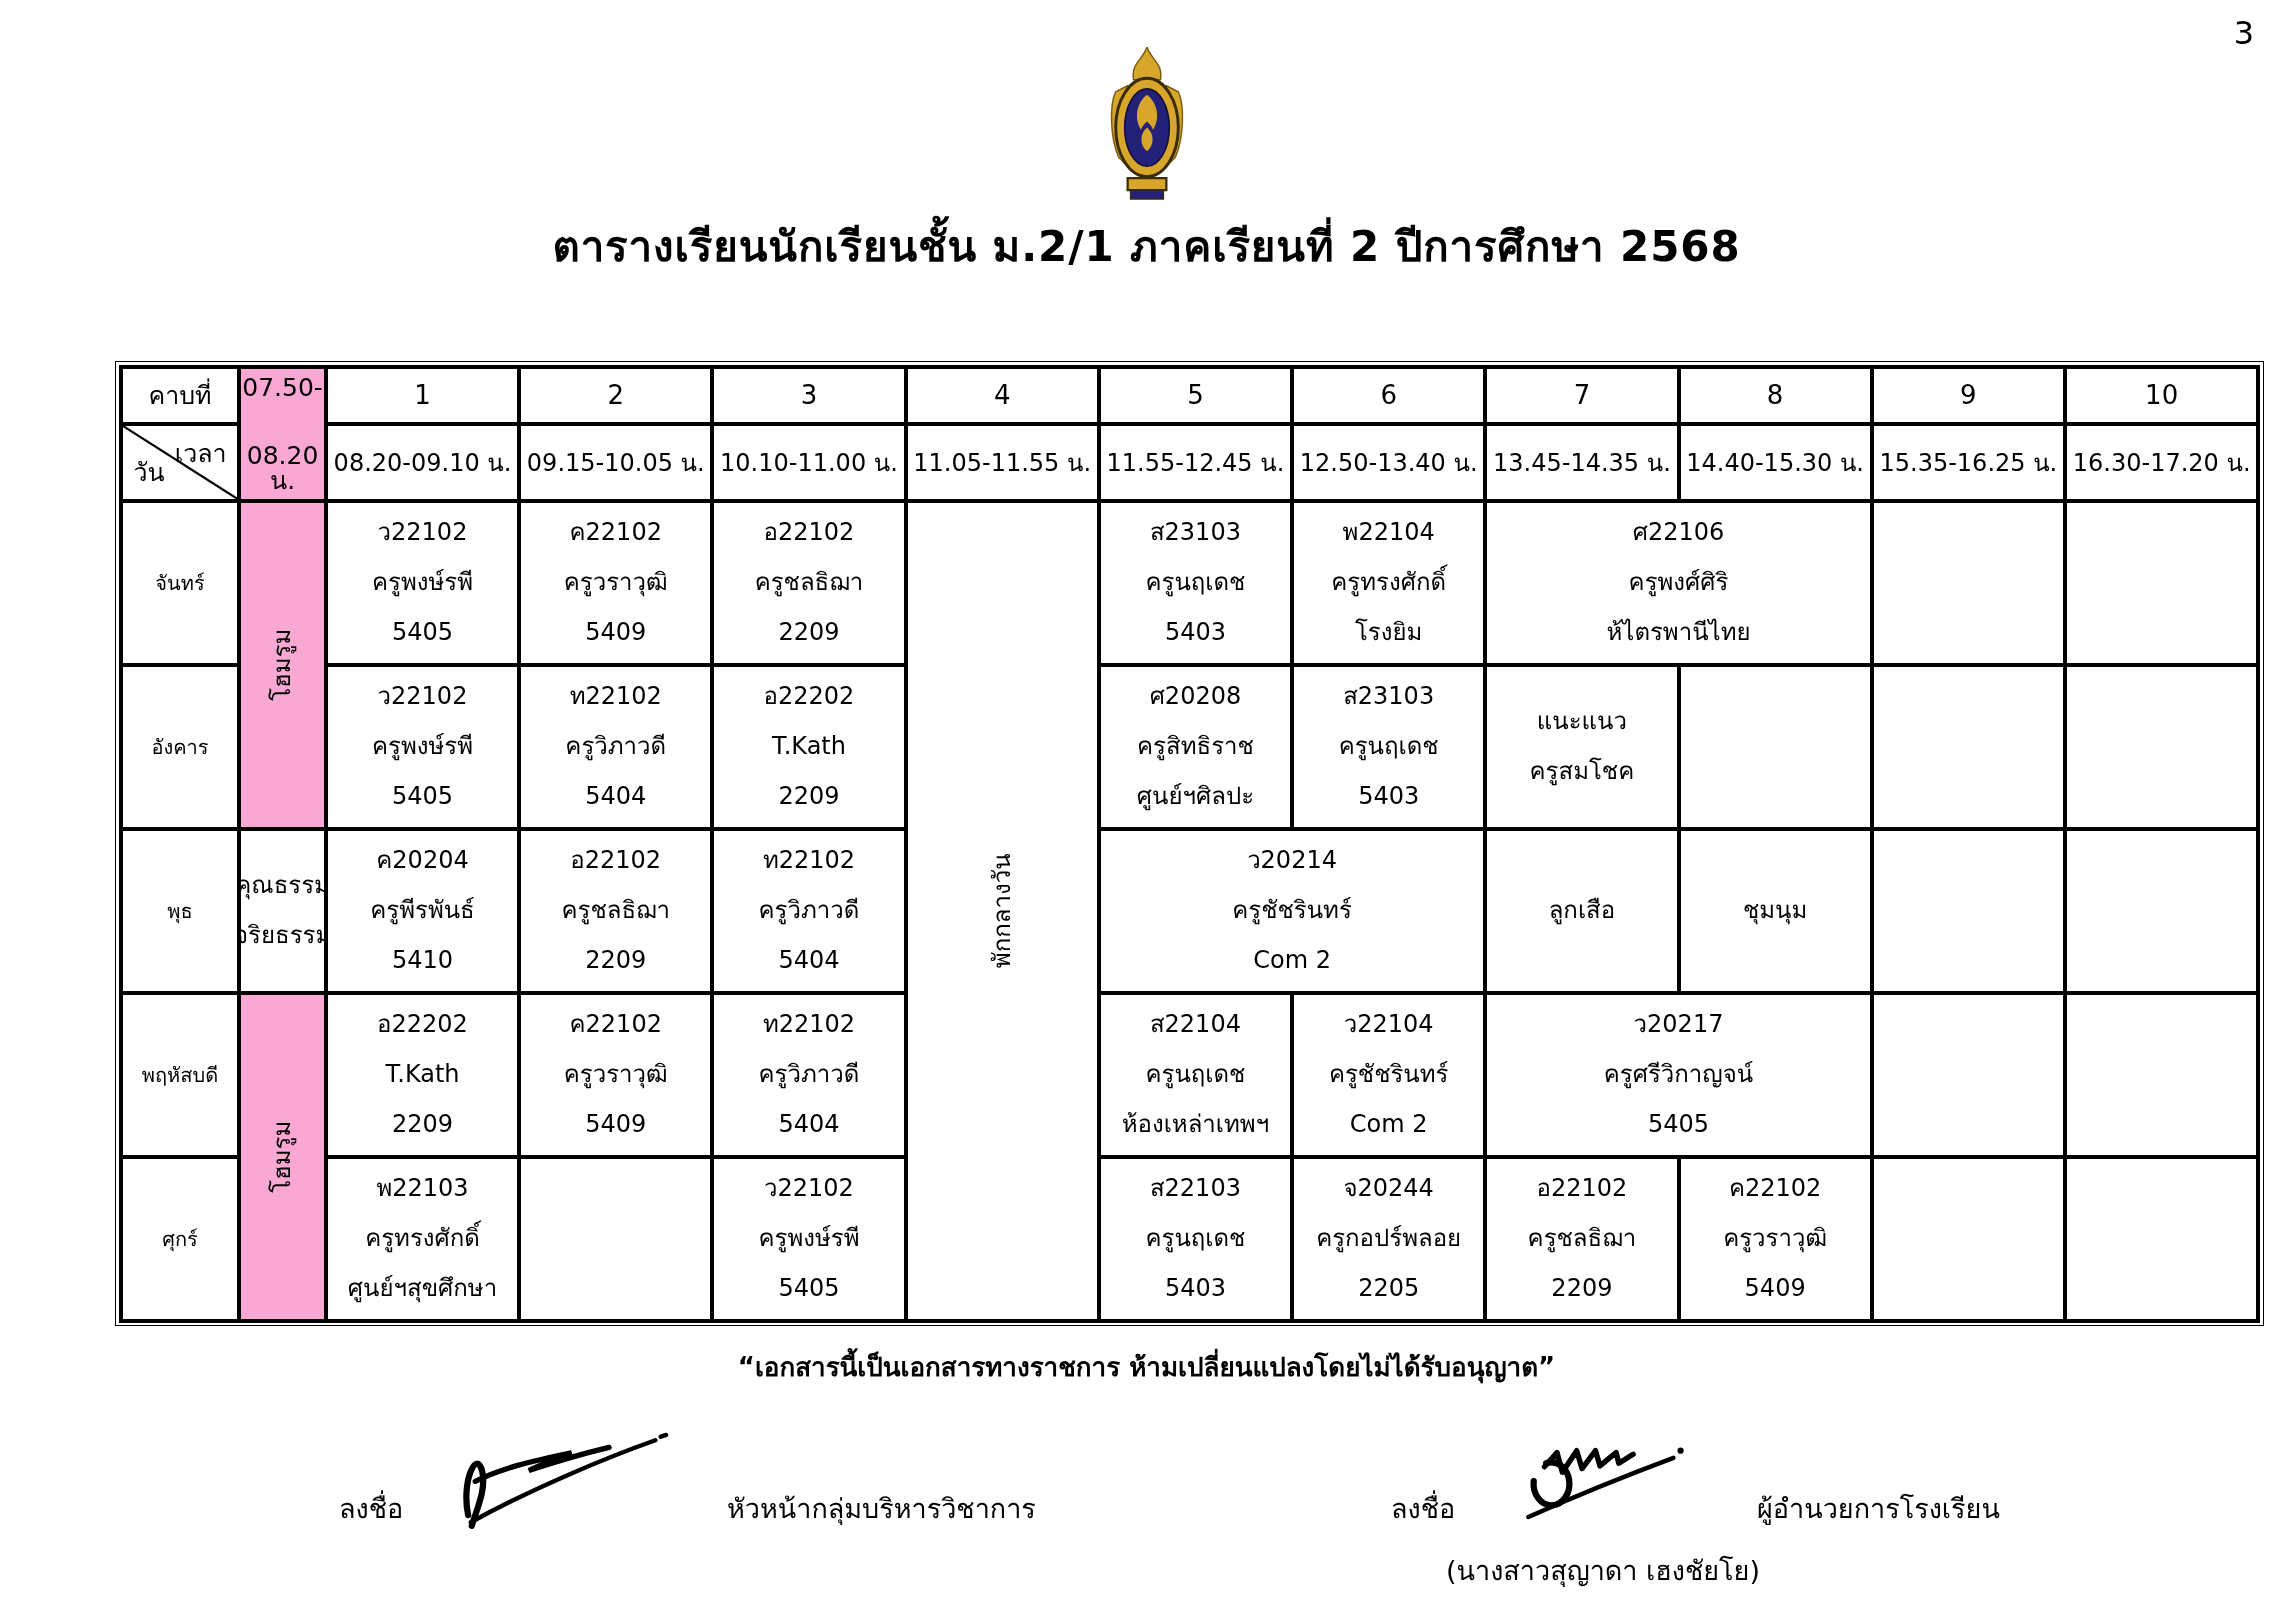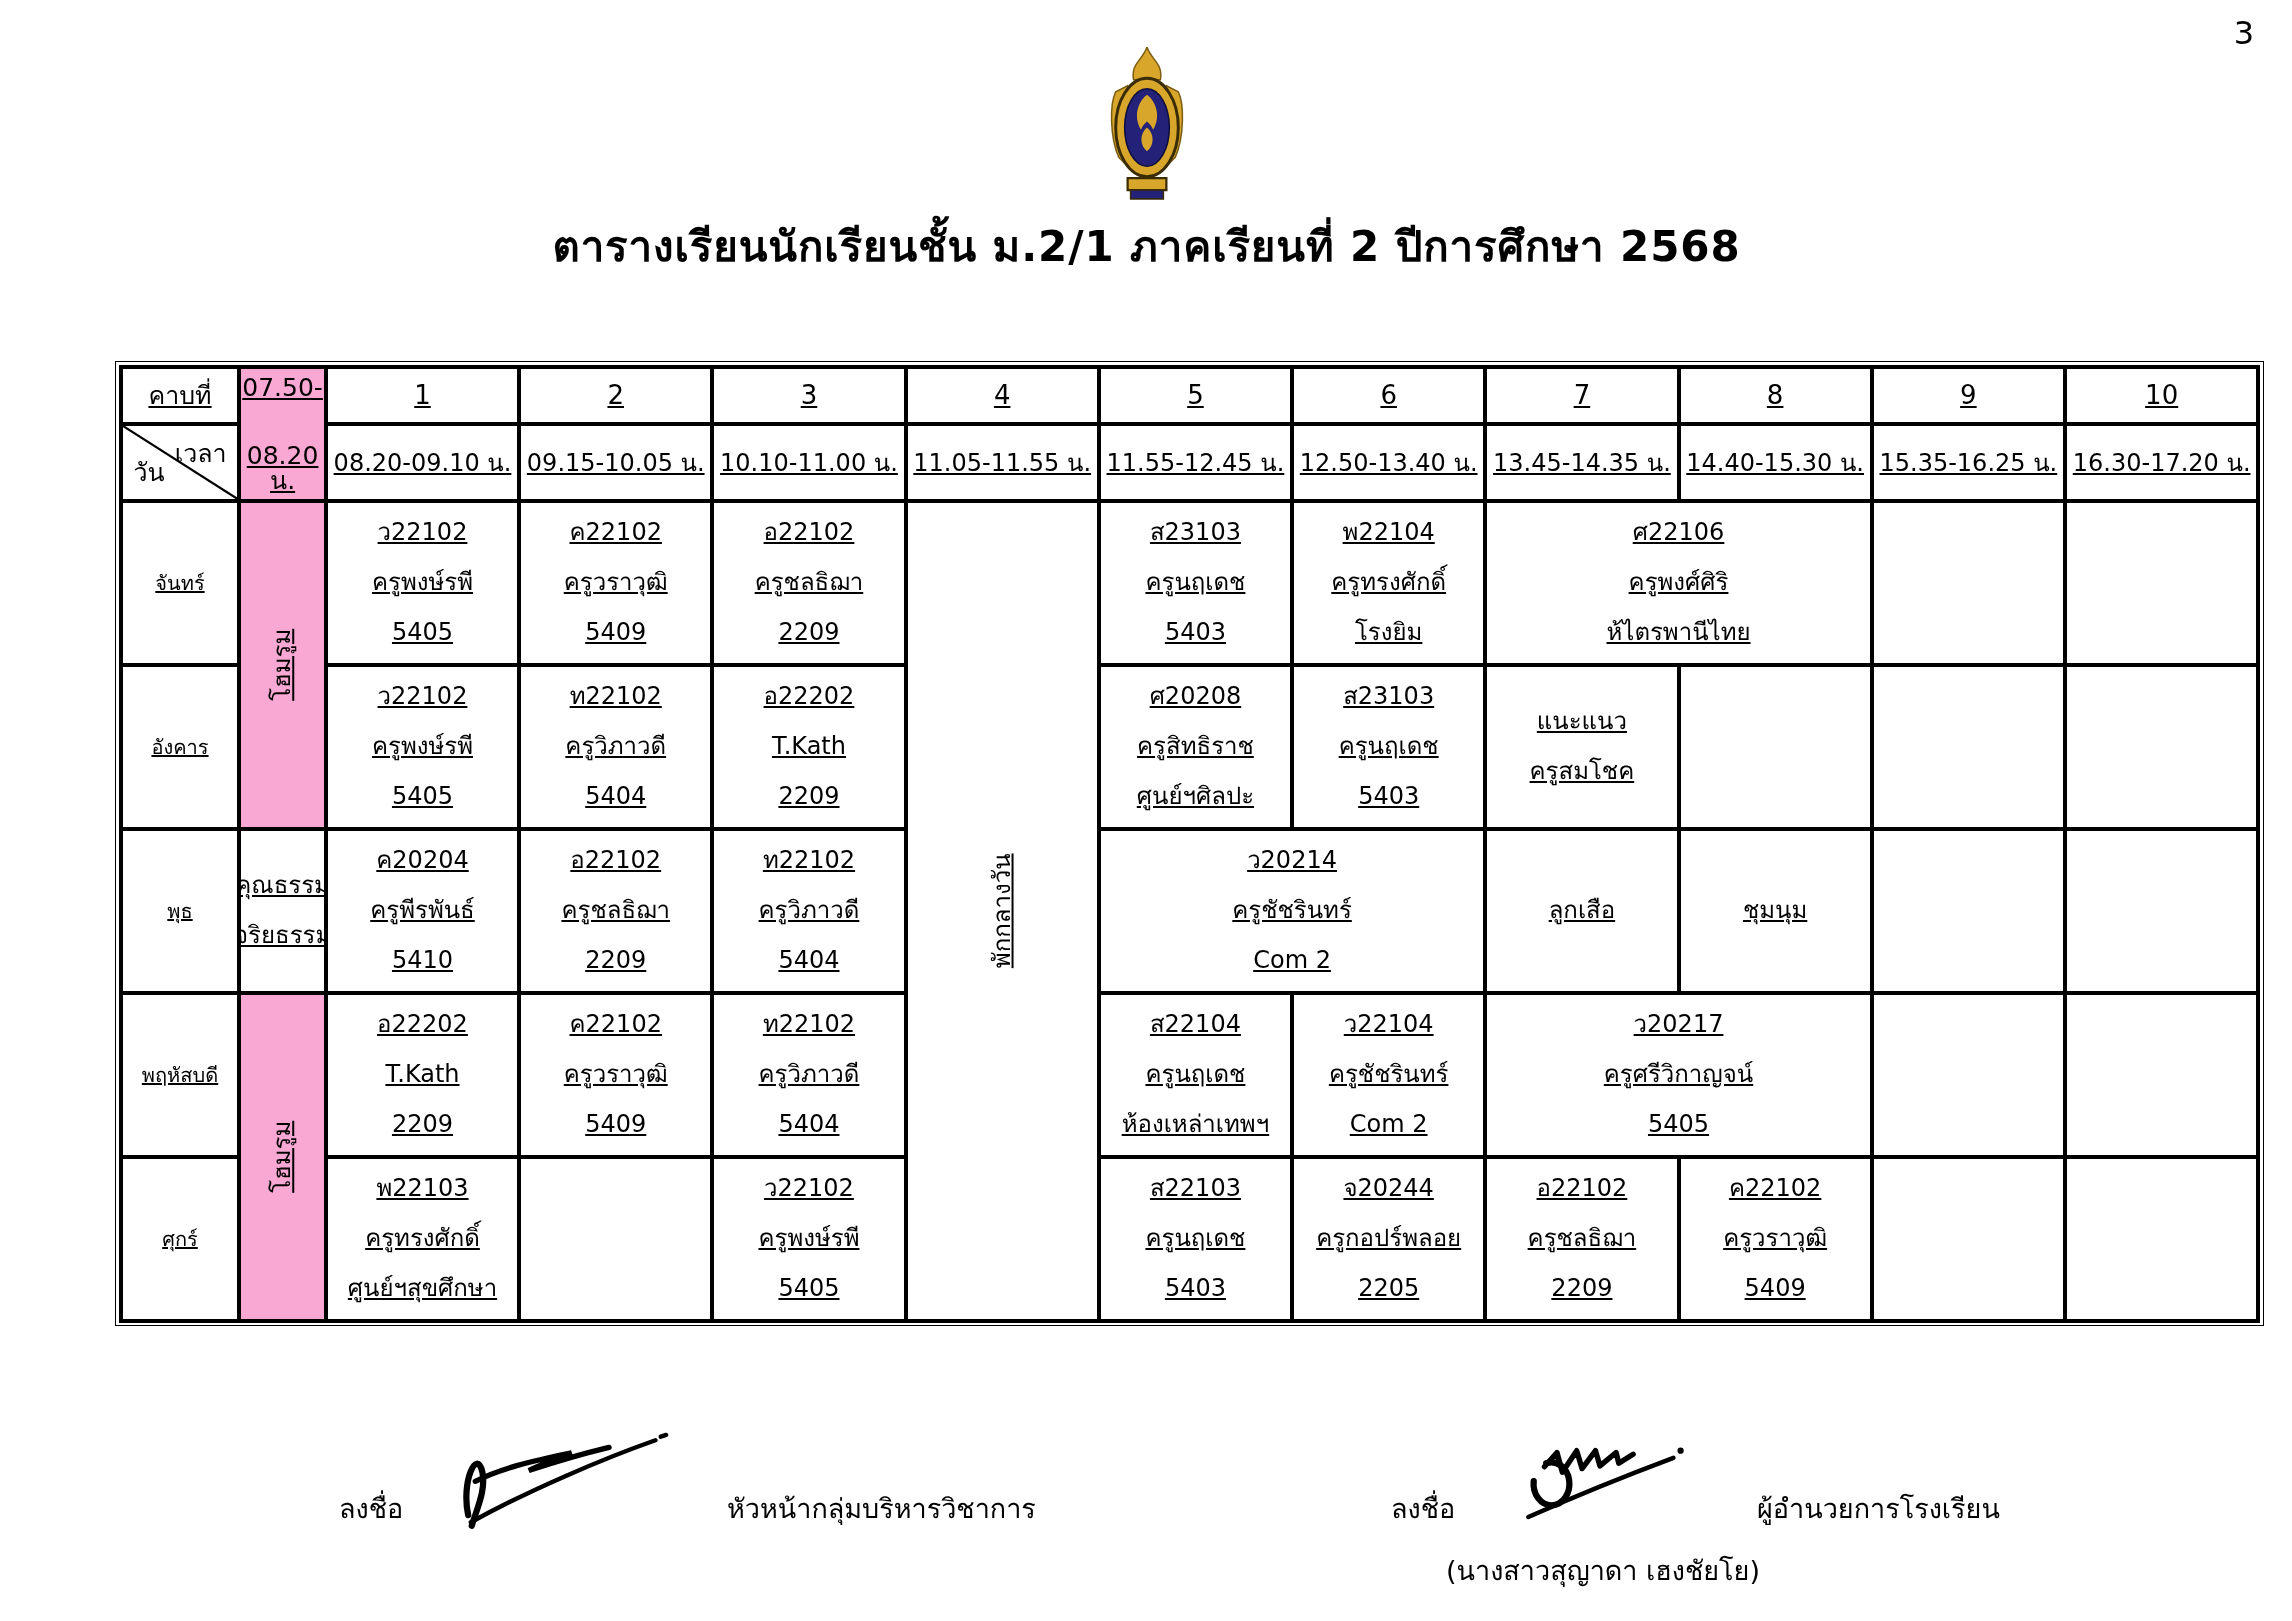--- a/index.html
+++ b/index.html
@@ -7,21 +7,21 @@
     position:relative;width:2293px;height:1622px;background:#ffffff;
     font-family:"DejaVu Sans","Liberation Sans",sans-serif;color:#000;overflow:hidden;
   }
   .page-number{position:absolute;top:14.3px;right:39px;font-size:32px;}
   .crest{position:absolute;top:47px;left:50%;transform:translateX(-50%);}
   .doc-title{position:absolute;top:213px;left:0;width:100%;text-align:center;font-size:42px;font-weight:bold;letter-spacing:0.9px;}
   .doc-subtitle{position:absolute;top:294px;left:0;width:100%;text-align:center;font-size:29.6px;font-weight:bold;}
 
   .table-outer{
     position:absolute;left:115px;top:361px;width:2149px;
-    border:1.8px solid #000;padding:2.7px;box-sizing:border-box;text-decoration:underline;
+    border:1.8px solid #000;padding:2.7px;box-sizing:border-box;
   }
   table.schedule{width:100%;border-collapse:collapse;table-layout:fixed;}
   table.schedule th,table.schedule td{
     border:4.5px solid #000;text-align:center;vertical-align:middle;
     font-weight:normal;padding:0;overflow:hidden;
   }
   thead tr.r1{height:57px;}
   thead tr.r2{height:77px;}
   tbody tr{height:164px;}
   .period-no{font-size:26px;}
@@ -400,20 +400,21 @@
               <div class="cell-lines"></div>
             </td>
             <td>
               <div class="cell-lines"></div>
             </td>
           </tr>
         </tbody>
       </table>
   </div>
 
+  <div class="doc-note">“เอกสารนี้เป็นเอกสารทางราชการ  ห้ามเปลี่ยนแปลงโดยไม่ได้รับอนุญาต”</div>
 
   <div class="sig-label" style="left:339px;top:1487px;">ลงชื่อ</div>
   <div class="sig-art" style="left:421px;top:1426px;">
     <svg width="278" height="107" viewBox="0 0 310 120">
       <path d="M52 100 C 44 62, 62 24, 68 52 C 72 72, 62 92, 56 112" fill="none" stroke="#000" stroke-width="7" stroke-linecap="round"></path>
       <path d="M60 62 C 88 48, 120 40, 168 30 C 150 38, 132 44, 120 50 C 150 40, 185 30, 210 24" fill="none" stroke="#000" stroke-width="6" stroke-linecap="round"></path>
       <path d="M55 108 C 120 72, 205 36, 262 16" fill="none" stroke="#000" stroke-width="5" stroke-linecap="round"></path>
       <path d="M268 12 l6 -2" fill="none" stroke="#000" stroke-width="5" stroke-linecap="round"></path>
     </svg>
   </div>

